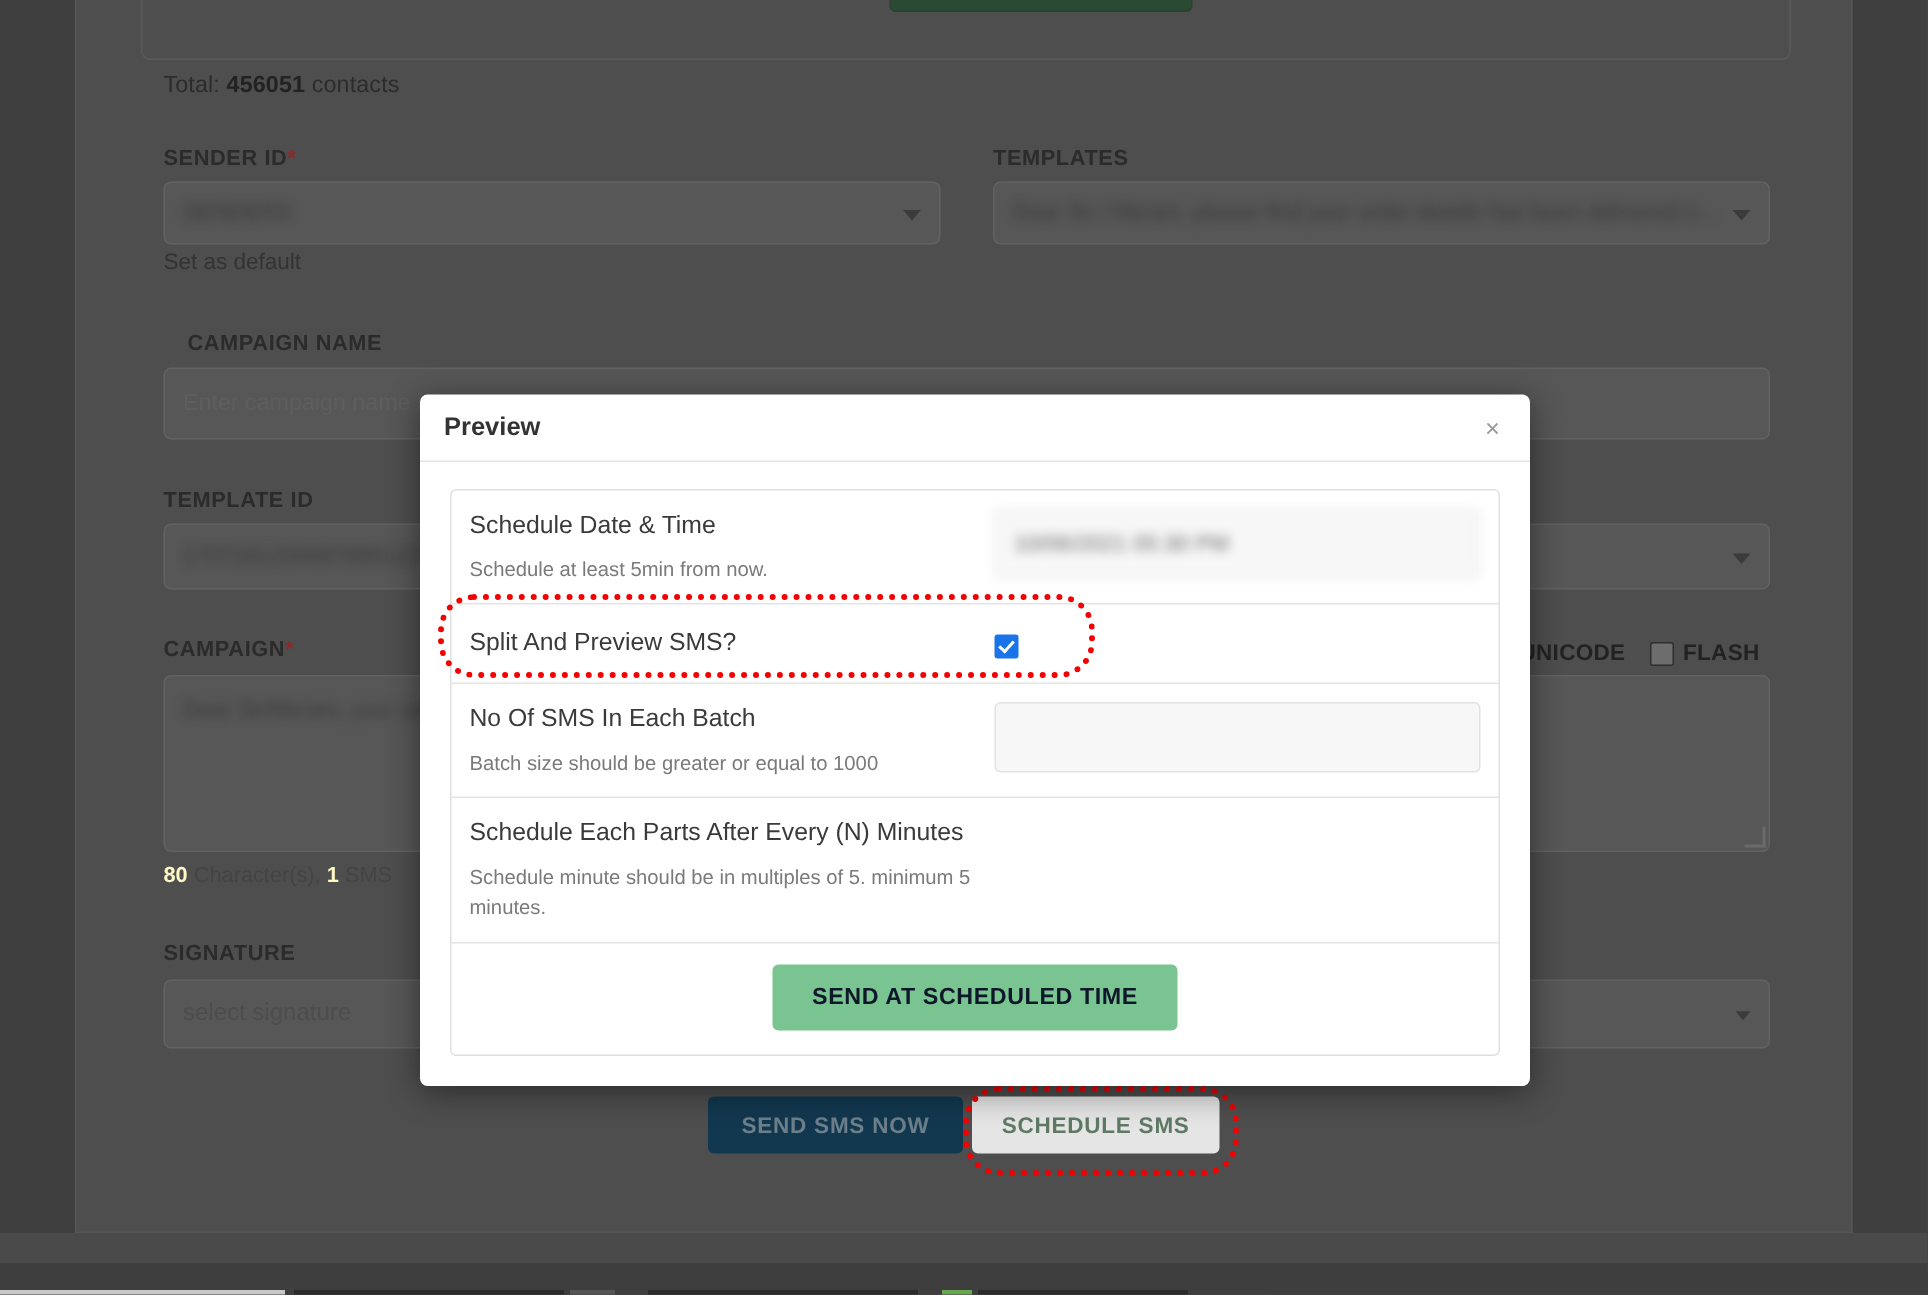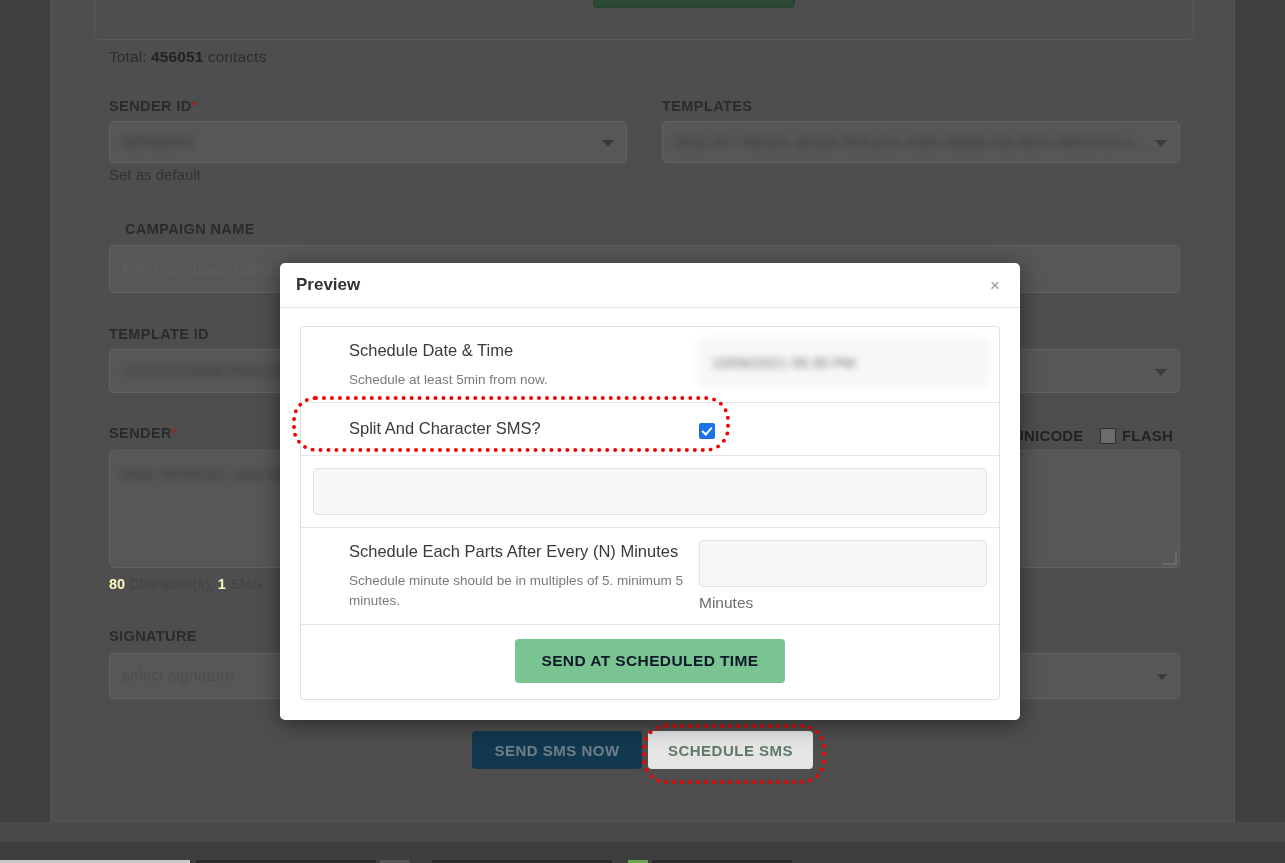--- a/index.html
+++ b/index.html
@@ -264,21 +264,21 @@
     border-radius: 4px;
   }
   .prow {
     display: flex;
     align-items: flex-start;
     border-bottom: 1px solid #e4e4e4;
     padding: 12px 12px;
     box-sizing: border-box;
   }
   .prow:last-child { border-bottom: none; }
-  .prow-left { width: 350px; padding-right: 10px; box-sizing: border-box; margin-left: 36px; }
+  .prow-left { width: 350px; padding-right: 10px; box-sizing: border-box; }
   .prow-right { flex: 1; }
 
   .prow-title {
     font-size: 16.5px;
     color: #3a3a3a;
     line-height: 1.45;
   }
   .prow-sub {
     font-size: 13.5px;
     color: #7a7a7a;
@@ -392,21 +392,21 @@
       <div class="placeholder-text" style="left:12px; top:14px;">Enter campaign name</div>
     </div>
 
     <div class="field-label" style="left:58px; top:326px;">TEMPLATE ID</div>
     <div class="select-box" style="left:58px; top:349px; width:1071px; height:44px;">
       <div class="blurred-text" style="left:12px; top:12px; width:330px;">1707161234567890123</div>
       <div class="caret-arrow" style="right:12px; top:19px;"></div>
     </div>
 
     <div class="field-label" style="left:58px; top:425px;">
-      <span>SENDER</span><span class="req">*</span>
+      <span>CAMPAIGN</span><span class="req">*</span>
     </div>
     <div class="ucheck-row" style="left:940px; top:427px;">
       <span class="sq-check"></span>
       <span>UNICODE</span>
     </div>
     <div class="ucheck-row" style="left:1049px; top:427px;">
       <span class="sq-check"></span>
       <span>FLASH</span>
     </div>
 
@@ -449,41 +449,41 @@
             <div class="prow-title">Schedule Date &amp; Time</div>
             <div class="prow-sub">Schedule at least 5min from now.</div>
           </div>
           <div class="prow-right">
             <input class="mod-input blur-val" type="text" value="10/06/2021 05:30 PM" style="">
           </div>
         </div>
 
         <div class="prow row-split">
           <div class="prow-left">
-            <div class="prow-title">Split And Character SMS?</div>
+            <div class="prow-title">Split And Preview SMS?</div>
           </div>
           <div class="prow-right">
             <input class="blue-check" type="checkbox" checked="" style="">
           </div>
         </div>
 
         <div class="prow">
+          <div class="prow-left">
+            <div class="prow-title">No Of SMS In Each Batch</div>
+            <div class="prow-sub">Batch size should be greater or equal to 1000</div>
+          </div>
           <div class="prow-right">
             <input class="mod-input" type="text" value="" style="">
           </div>
         </div>
 
         <div class="prow">
           <div class="prow-left">
             <div class="prow-title">Schedule Each Parts After Every (N) Minutes</div>
             <div class="prow-sub">Schedule minute should be in multiples of 5. minimum 5 minutes.</div>
-          </div>
-          <div class="prow-right">
-            <input class="mod-input" type="text" value="" style="">
-            <div class="unit-label">Minutes</div>
           </div>
         </div>
 
         <div class="footer-row">
           <button class="btn-green">SEND AT SCHEDULED TIME</button>
         </div>
 
       </div>
     </div>
   </div>

